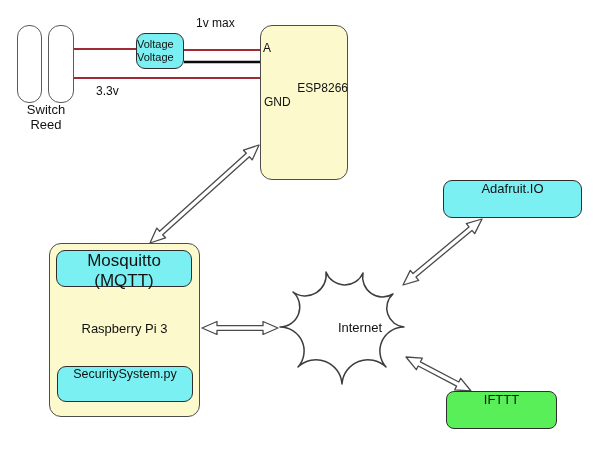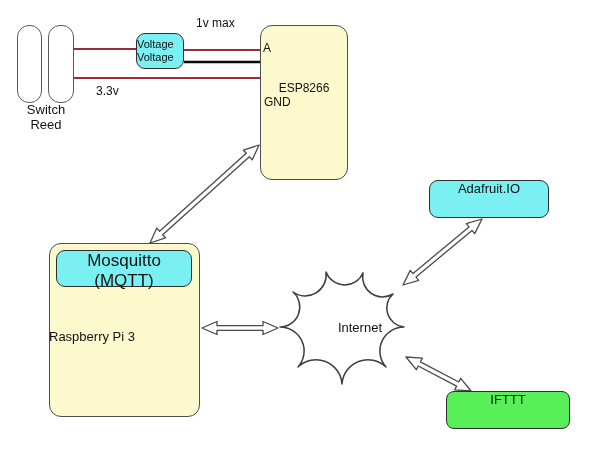--- a/index.html
+++ b/index.html
@@ -14,32 +14,32 @@
   .yellow{background:var(--yellow);border-radius:12px;}
   .cyan{background:var(--cyan);border-radius:9px;border-color:#2e2e2e;}
   .green{background:var(--green);border-radius:8px;border-color:#2e2e2e;}
   .center{display:flex;align-items:flex-start;justify-content:center;text-align:center;}
   .lbl{position:absolute;font-size:12px;line-height:14px;white-space:nowrap;}
   .reed{position:absolute;box-sizing:border-box;width:25px;height:78px;top:25px;
         border:1.6px solid #5a5a5a;border-radius:12px;background:#fff;}
   #reed-label{left:8px;top:102px;width:76px;text-align:center;font-size:13px;line-height:15px;}
   #vd-box{left:136px;top:33px;width:48px;height:36px;font-size:11px;line-height:13px;flex-direction:column;}
   #esp-box{left:260px;top:25px;width:88px;height:155px;}
-  #esp-text{left:260px;top:81px;width:88px;text-align:center;font-size:12px;line-height:14px;}
+  #esp-text{left:260px;top:81px;width:88px;text-align:right;font-size:12px;line-height:14px;}
   #pin-a{left:263px;top:41px;}
   #pin-gnd{left:264px;top:55px;margin-top:40px;}
   #lbl-1vmax{left:196px;top:16px;width:54px;text-align:left;}
   #lbl-33v{left:84px;top:84px;margin-left:12px;}
   #rpi-box{left:49px;top:243px;width:151px;height:174px;}
   #mqtt-box{left:56px;top:250px;width:136px;height:37px;font-size:17px;}
-  #rpi-title{left:49px;top:329px;width:151px;text-align:left;font-size:13px;}
+  #rpi-title{left:49px;top:321px;width:151px;text-align:center;font-size:13px;}
   #script-box{left:57px;top:366px;width:136px;height:36px;font-size:12.5px;}
   #internet-label{left:302px;top:320px;width:80px;text-align:right;font-size:13px;}
-  #adafruit-box{left:429px;top:180px;width:120px;height:38px;font-size:13px;}
-  #ifttt-box{left:446px;top:391px;width:124px;height:38px;font-size:13px;}
+  #adafruit-box{left:443px;top:180px;width:139px;height:38px;font-size:13px;}
+  #ifttt-box{left:446px;top:391px;width:111px;height:38px;font-size:13px;}
 </style>
 </head>
 <body>
 
 <div id="stage" style="--cyan: #7bf0f2; --yellow: #fcfacd; --green: #58ef58;">
 
   <svg id="art" width="600" height="455" viewBox="0 0 600 455">
 
     <line x1="74" y1="49" x2="137" y2="49" stroke="#9f2b35" stroke-width="2.2"></line>
     <line x1="184" y1="50" x2="261" y2="50" stroke="#9f2b35" stroke-width="2.2"></line>
@@ -78,20 +78,23 @@
   <div class="lbl" id="pin-gnd">GND</div>
   <div class="abs" id="esp-text">
     <div>ESP8266</div>
   </div>
 
   <div class="box yellow" id="rpi-box"></div>
   <div class="box cyan center" id="mqtt-box">
     <span>Mosquitto (MQTT)</span>
   </div>
   <div class="abs" id="rpi-title">Raspberry Pi 3</div>
+  <div class="box cyan center" id="script-box">
+    <span>SecuritySystem.py</span>
+  </div>
 
   <div class="abs" id="internet-label">Internet</div>
 
   <div class="box cyan center" id="adafruit-box">
     <span>Adafruit.IO</span>
   </div>
 
   <div class="box green center" id="ifttt-box">
     <span>IFTTT</span>
   </div>

